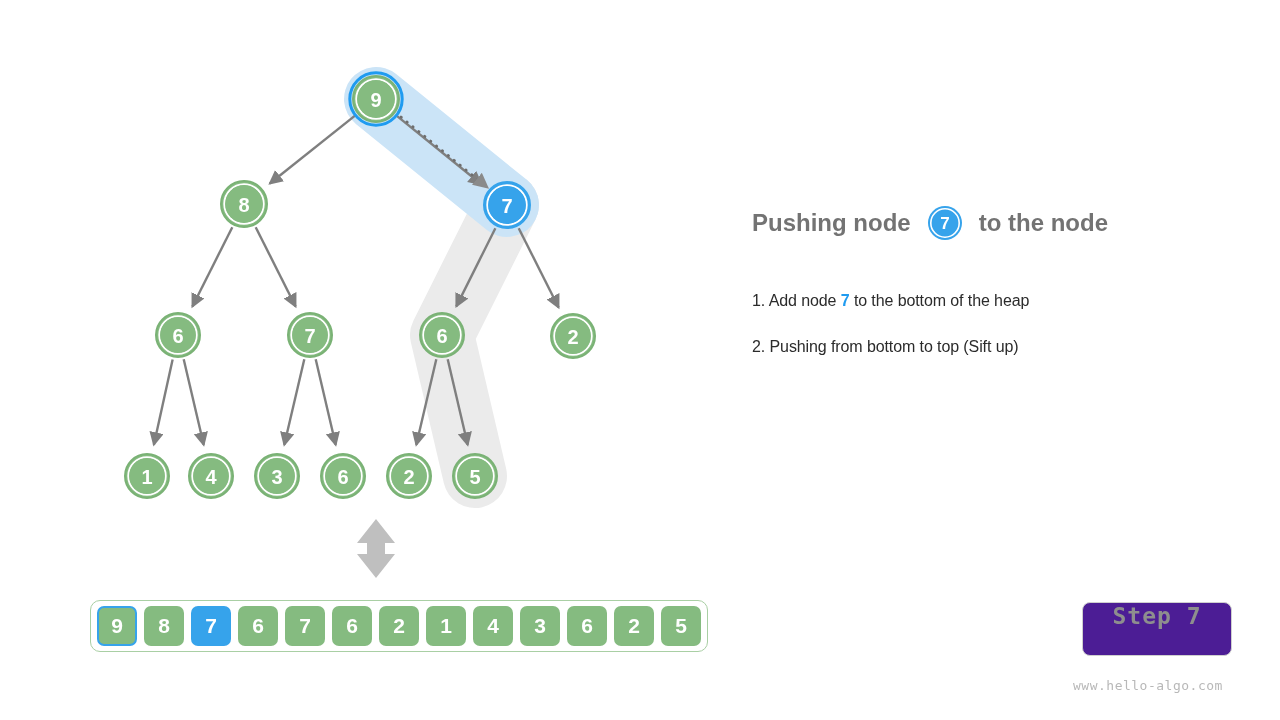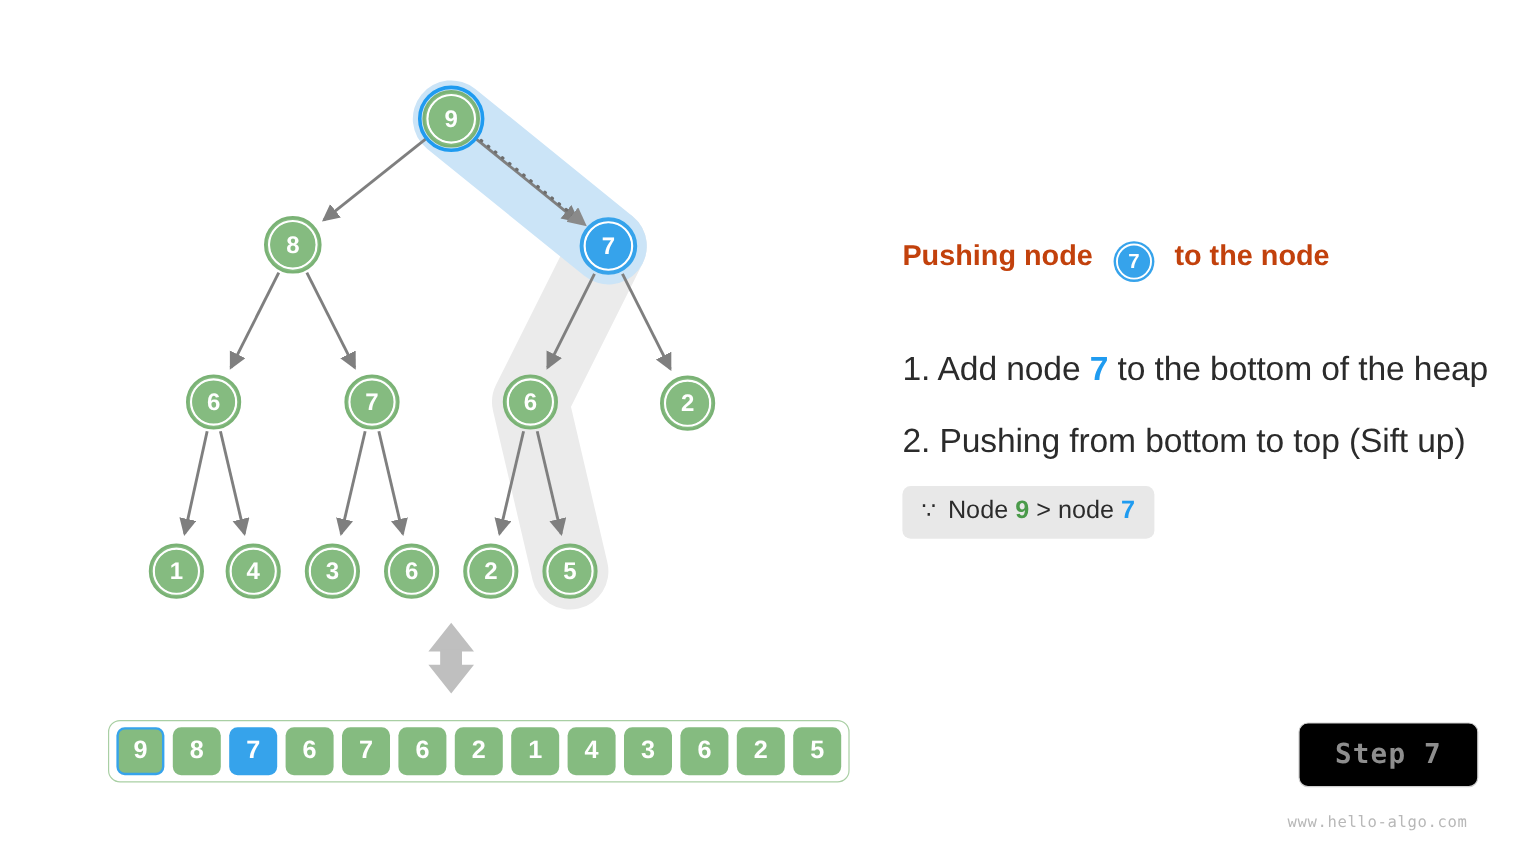--- a/index.html
+++ b/index.html
@@ -7,50 +7,50 @@
     width:1280px;height:720px;background:#ffffff;
     font-family:"Liberation Sans", sans-serif;
     overflow:hidden;position:relative;
   }
   #stage{position:absolute;left:0;top:0;width:1280px;height:720px;}
   svg.layer{position:absolute;left:0;top:0;width:1280px;height:720px;}
 
   
   .panel{position:absolute;left:752px;top:200px;width:470px;}
   .panel-title{
-    font-size:24px;font-weight:bold;color:#c2410c;
-    display:flex;align-items:flex-start;height:46px;white-space:nowrap;
+    font-size:24px;font-weight:bold;color:#737373;
+    display:flex;align-items:center;height:46px;white-space:nowrap;
   }
   .panel-title .w{margin-right:9px;}
   .badge-inline{
     display:inline-block;width:36px;height:36px;margin:0 16px 0 7px;
     position:relative;flex:0 0 auto;
   }
   .step-line{
-    font-size:28px;color:#2b2b2b;white-space:nowrap;
+    font-size:16px;color:#2b2b2b;white-space:nowrap;
     margin-top:18px;letter-spacing:-0.1px;
   }
   .step-line .num-blue{color:#1f9bf0;font-weight:bold;}
   .reason-box{
     display:inline-block;margin-top:21px;background:#e8e8e8;
     border-radius:7px;padding:9px 16px 11px 16px;
     font-size:21px;color:#2b2b2b;white-space:nowrap;
   }
   .reason-box .g{color:#4a9a4a;font-weight:bold;}
   .reason-box .b{color:#1f9bf0;font-weight:bold;}
   .because{font-size:19px;letter-spacing:1px;margin-right:3px;}
 
   
   .step-box{
     position:absolute;left:1082px;top:602px;width:148px;height:52px;
     border:1px solid #cfcfcf;border-radius:8px;
-    display:flex;align-items:center;justify-content:center;
+    display:flex;align-items:flex-start;justify-content:center;
     font-family:"DejaVu Sans Mono", monospace;
     font-size:23px;font-weight:bold;color:#8e8e8e;letter-spacing:1px;
-    background:#000000;
+    background:#4c1d95;
   }
   .watermark{
     position:absolute;left:1073px;top:678px;
     font-family:"DejaVu Sans Mono", monospace;
     font-size:13px;color:#b8b8b8;letter-spacing:0.5px;
   }
 
   
   .arr-wrap{position:absolute;left:90px;top:600px;}
   .arr-box{
@@ -260,28 +260,20 @@
       <span>Add node</span>
       <span class="num-blue">7</span>
       <span>to the bottom of the heap</span>
     </div>
 
     <div class="step-line" style="margin-top:28px;">
       <span>2.</span>
       <span>Pushing from bottom to top (Sift up)</span>
     </div>
 
-    <div class="reason-box">
-      <span class="because">∵</span>
-      <span>Node</span>
-      <span class="g">9</span>
-      <span>&gt;</span>
-      <span>node</span>
-      <span class="b">7</span>
-    </div>
   </div>
 
   <div class="step-box">
     <span>Step 7</span>
   </div>
 
   <div class="watermark">www.hello-algo.com</div>
 </div>
 
 </body></html>

